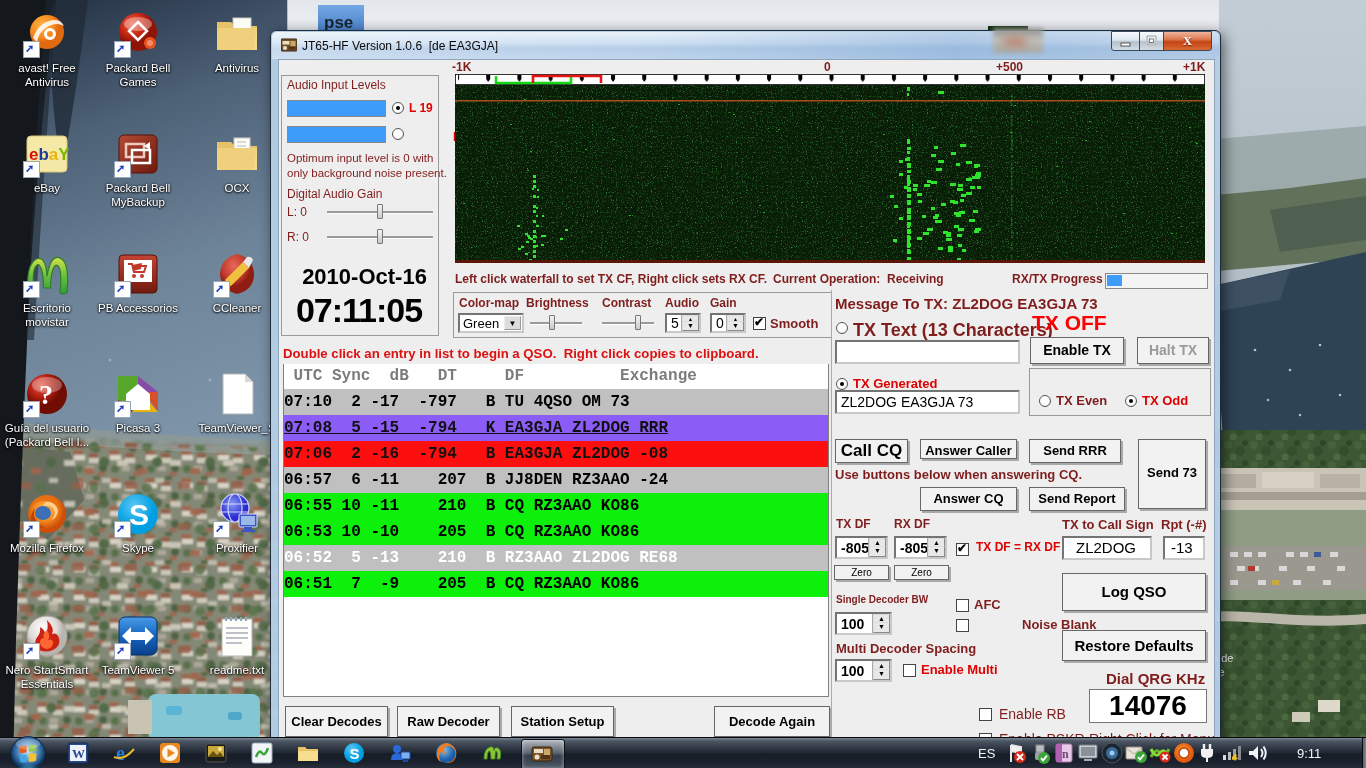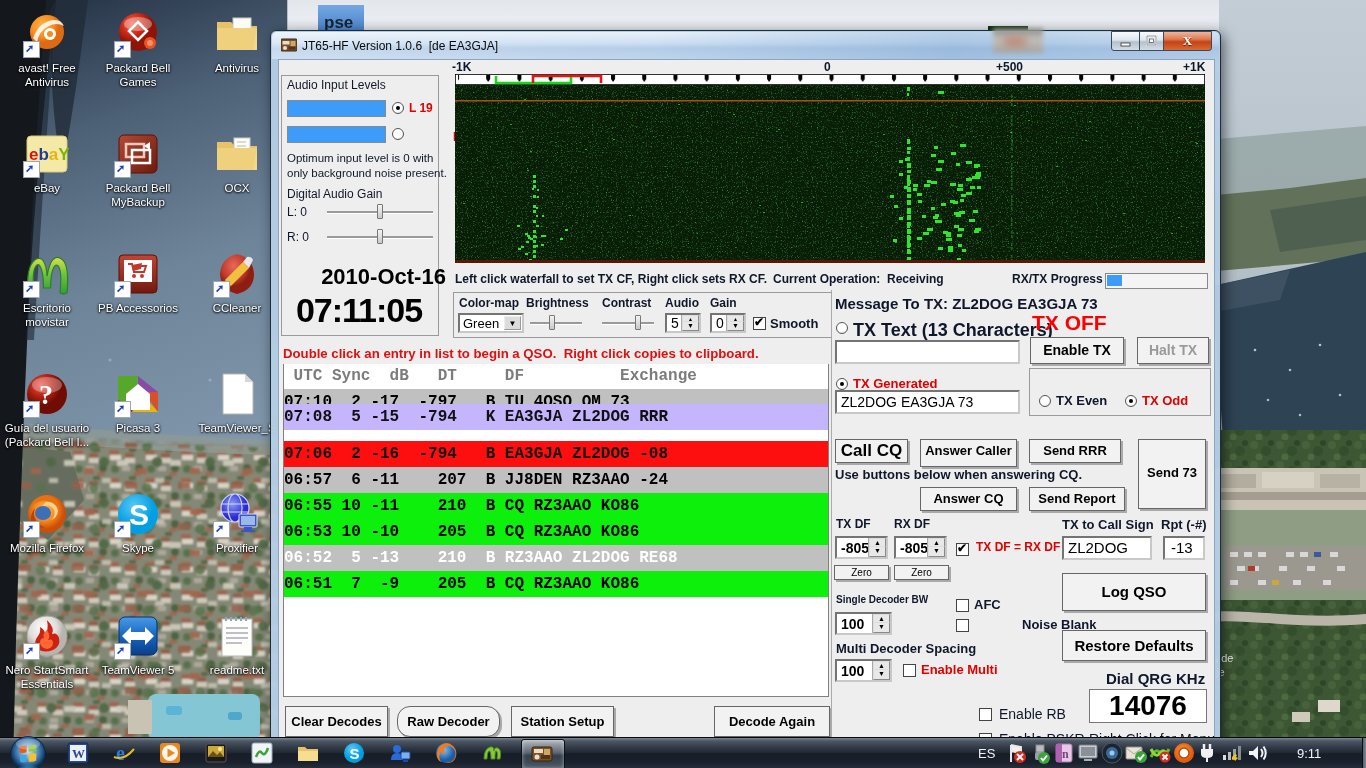--- a/index.html
+++ b/index.html
@@ -14,21 +14,21 @@
 .sc:after{content:"➚";position:absolute;left:1px;top:0px;font-size:11px;color:#1b3fbf;font-weight:bold;}
 
 #win{left:270px;top:30px;width:951px;height:738px;background:rgba(180,205,228,0.97);border:1px solid #1d2d3d;border-radius:6px 6px 0 0;box-shadow:3px 4px 14px rgba(0,0,0,0.55);box-sizing:border-box;}
 #tbar{position:absolute;left:1px;top:1px;right:1px;height:27px;border-radius:5px 5px 0 0;background:linear-gradient(180deg,#e8f1fa 0%,#cfe0f2 40%,#b4cde8 60%,#c0d5ec 100%);}
 #client{position:absolute;left:7px;top:28px;width:937px;height:709px;background:#eeeeee;border:1px solid #8ea4bb;box-sizing:border-box;}
 
 .wbtn{position:absolute;top:1px;height:20px;box-sizing:border-box;border:1px solid #3c4a59;background:linear-gradient(180deg,#f8fbfe 0%,#dde6ee 45%,#b4c0cc 55%,#d3dde6 100%);}
 .wbtn span{position:absolute;left:50%;top:50%;transform:translate(-50%,-50%);}
 
 .gb{position:absolute;border:1px solid #9a9a9a;}
-.lab{position:absolute;font-size:12px;color:#0f172a;white-space:nowrap;}
+.lab{position:absolute;font-size:12px;color:#7f1d1d;white-space:nowrap;}
 .bold{font-weight:bold;}
 .red{color:#e00000;}
 .btn{position:absolute;background:#f2f2f2;border:1px solid #666;box-shadow:2px 2px 0 #a9a9a9;color:#000;font-weight:bold;text-align:center;box-sizing:border-box;}
 .inp{position:absolute;background:#fff;border:2px inset #c8c8c8;box-sizing:border-box;font-size:14px;}
 .spin{position:absolute;background:#fff;border:2px inset #c8c8c8;box-sizing:border-box;}
 .spin .v{position:absolute;left:4px;top:50%;transform:translateY(-50%);font-size:14px;font-weight:bold;}
 .spin .ud{position:absolute;right:0;top:0;bottom:0;width:17px;background:#e3e3e3;border-left:1px solid #aaa;}
 .spin .ud i{position:absolute;left:0;right:0;height:50%;font-style:normal;font-size:7px;line-height:8px;text-align:center;color:#000;border:1px outset #ddd;background:#e8e8e8;}
 .spin .ud i.d{bottom:0;top:auto;}
 .radio{position:absolute;width:12px;height:12px;border-radius:50%;background:radial-gradient(circle at 40% 35%,#fff 55%,#cfcfcf);border:1px solid #555;box-sizing:border-box;}
@@ -501,21 +501,21 @@
 <div class="lab" style="left:287px;top:167px;font-size:11.5px;">only background noise present.</div>
 <div class="lab" style="left:287px;top:187px;">Digital Audio Gain</div>
 <div class="lab" style="left:287px;top:205px;">L: 0</div>
 <div class="slider" style="left:327px;top:211px;width:106px;">
       <div class="thumb" style="left:50px;"></div>
     </div>
 <div class="lab" style="left:287px;top:230px;">R: 0</div>
 <div class="slider" style="left:327px;top:236px;width:106px;">
       <div class="thumb" style="left:50px;"></div>
     </div>
-<div class="abs bold" style="left:281px;top:264px;width:167px;text-align:center;font-size:22px;padding-left:19px;">2010-Oct-16</div>
+<div class="abs bold" style="left:281px;top:264px;width:167px;text-align:center;font-size:22px;">2010-Oct-16</div>
 <div class="abs bold" style="left:281px;top:291px;width:156px;text-align:center;font-size:34px;letter-spacing:-1px;">07:11:05</div>
 
 <div class="lab bold" style="left:452px;top:60px;">-1K</div>
 <div class="lab bold" style="left:627px;top:60px;margin-top:28px;">-500</div>
 <div class="lab bold" style="left:824px;top:60px;">0</div>
 <div class="lab bold" style="left:996px;top:60px;">+500</div>
 <div class="lab bold" style="left:1183px;top:60px;">+1K</div>
 
 <svg class="abs" style="left:455px;top:74px;" width="750" height="11">
 <defs>
@@ -790,51 +790,51 @@
       </span>
     </div>
 <div class="cb on" style="left:753px;top:317px;"></div>
 <div class="lab bold" style="left:770px;top:316px;font-size:13px;">Smooth</div>
 
 <div class="lab bold" style="left:283px;top:346px;color:#dd1111;font-size:13.2px;">Double click an entry in list to begin a QSO.&nbsp;&nbsp;Right click copies to clipboard.</div>
 
 <div class="abs" style="left:283px;top:364px;width:546px;height:333px;background:#fff;border:1px solid #808080;box-sizing:border-box;"></div>
 <div class="trow" style="top:364px;height:25px;line-height:25px;color:#7c7c7c;background:#fff;"> UTC Sync  dB   DT     DF          Exchange</div>
 <div class="trow" style="top:389px;background:#c0c0c0;">07:10  2 -17  -797   B TU 4QSO OM 73</div>
-<div class="trow" style="top:404px;background:#c4b5fd;color:#111;">07:08  5 -15  -794   K EA3GJA ZL2DOG RRR</div>
+<div class="trow" style="top:415px;background:#8b5cf6;color:#111;text-decoration:underline;">07:08  5 -15  -794   K EA3GJA ZL2DOG RRR</div>
 <div class="trow" style="top:441px;background:#fd0f0f;color:#111;">07:06  2 -16  -794   B EA3GJA ZL2DOG -08</div>
 <div class="trow" style="top:467px;background:#c0c0c0;">06:57  6 -11    207  B JJ8DEN RZ3AAO -24</div>
 <div class="trow" style="top:493px;background:#0cf00c;">06:55 10 -11    210  B CQ RZ3AAO KO86</div>
 <div class="trow" style="top:519px;background:#0cf00c;">06:53 10 -10    205  B CQ RZ3AAO KO86</div>
 <div class="trow" style="top:545px;background:#c0c0c0;color:#fff;">06:52  5 -13    210  B RZ3AAO ZL2DOG RE68</div>
 <div class="trow" style="top:571px;background:#0cf00c;">06:51  7  -9    205  B CQ RZ3AAO KO86</div>
 
 <div class="btn" style="left:285px;top:706px;width:103px;height:31px;font-size:13px;line-height:29px;">Clear Decodes</div>
-<div class="btn" style="left:397px;top:706px;width:103px;height:31px;font-size:13px;line-height:29px;border-radius:13px;">Raw Decoder</div>
+<div class="btn" style="left:397px;top:706px;width:103px;height:31px;font-size:13px;line-height:29px;">Raw Decoder</div>
 <div class="btn" style="left:511px;top:706px;width:103px;height:31px;font-size:13px;line-height:29px;">Station Setup</div>
 <div class="btn" style="left:714px;top:706px;width:116px;height:31px;font-size:13px;line-height:29px;">Decode Again</div>
 
 <div class="abs" style="left:831px;top:290px;width:1px;height:447px;background:#aaa;"></div>
 <div class="lab bold" style="left:835px;top:295px;font-size:15px;">Message To TX: ZL2DOG EA3GJA 73</div>
 <div class="radio" style="left:836px;top:322px;"></div>
 <div class="lab bold" style="left:853px;top:320px;font-size:18px;text-align:right;">TX Text (13 Characters)</div>
 <div class="lab bold" style="left:1032px;top:311px;font-size:21px;color:#f00;">TX OFF</div>
 <div class="inp" style="left:835px;top:340px;width:185px;height:24px;"></div>
 <div class="btn" style="left:1030px;top:337px;width:94px;height:27px;font-size:14px;line-height:25px;">Enable TX</div>
 <div class="btn" style="left:1137px;top:337px;width:72px;height:27px;font-size:14px;line-height:25px;color:#9a9a9a;">Halt TX</div>
 <div class="radio on" style="left:836px;top:378px;"></div>
 <div class="lab bold red" style="left:853px;top:376px;font-size:13px;">TX Generated</div>
 <div class="inp" style="left:835px;top:390px;width:185px;height:24px;line-height:21px;padding-left:4px;">ZL2DOG EA3GJA 73</div>
 <div class="gb" style="left:1029px;top:368px;width:180px;height:46px;"></div>
 <div class="radio" style="left:1039px;top:395px;"></div>
 <div class="lab bold" style="left:1056px;top:393px;font-size:13px;">TX Even</div>
 <div class="radio on" style="left:1125px;top:395px;"></div>
 <div class="lab bold red" style="left:1142px;top:393px;font-size:13px;">TX Odd</div>
 <div class="btn" style="left:835px;top:439px;width:73px;height:24px;font-size:17px;line-height:22px;">Call CQ</div>
-<div class="btn" style="left:920px;top:439px;width:97px;height:28px;font-size:13px;line-height:22px;">Answer Caller</div>
+<div class="btn" style="left:920px;top:439px;width:97px;height:20px;font-size:13px;line-height:22px;">Answer Caller</div>
 <div class="btn" style="left:1029px;top:439px;width:92px;height:24px;font-size:13px;line-height:22px;">Send RRR</div>
 <div class="btn" style="left:1138px;top:439px;width:68px;height:70px;font-size:13px;line-height:66px;">Send 73</div>
 <div class="lab bold" style="left:835px;top:467px;font-size:13px;">Use buttons below when answering CQ.</div>
 <div class="btn" style="left:920px;top:487px;width:97px;height:24px;font-size:13px;line-height:22px;">Answer CQ</div>
 <div class="btn" style="left:1029px;top:487px;width:96px;height:24px;font-size:13px;line-height:22px;">Send Report</div>
 <div class="lab bold" style="left:836px;top:517px;">TX DF</div>
 <div class="lab bold" style="left:894px;top:517px;">RX DF</div>
 <div class="lab bold" style="left:1062px;top:517px;font-size:13px;">TX to Call Sign</div>
 <div class="lab bold" style="left:1161px;top:517px;font-size:13px;">Rpt (-#)</div>
 <div class="spin" style="left:835px;top:536px;width:53px;height:23px;">
@@ -846,21 +846,21 @@
     </div>
 <div class="spin" style="left:894px;top:536px;width:53px;height:23px;">
       <span class="v">-805</span>
       <span class="ud">
         <i>▲</i>
         <i class="d">▼</i>
       </span>
     </div>
 <div class="cb on" style="left:956px;top:543px;"></div>
 <div class="lab bold red" style="left:976px;top:540px;">TX DF = RX DF</div>
-<div class="inp" style="left:1062px;top:536px;width:90px;height:24px;line-height:20px;padding-left:4px;font-size:15px;">ZL2DOG</div>
+<div class="inp" style="left:1062px;top:536px;width:90px;height:24px;line-height:20px;padding-left:12px;font-size:15px;">ZL2DOG</div>
 <div class="inp" style="left:1163px;top:536px;width:42px;height:24px;line-height:20px;padding-left:6px;font-size:15px;">-13</div>
 <div class="btn" style="left:834px;top:565px;width:55px;height:15px;font-size:10px;line-height:13px;font-weight:normal;">Zero</div>
 <div class="btn" style="left:894px;top:565px;width:55px;height:15px;font-size:10px;line-height:13px;font-weight:normal;">Zero</div>
 <div class="lab bold" style="left:836px;top:594px;font-size:10px;">Single Decoder BW</div>
 <div class="spin" style="left:835px;top:612px;width:57px;height:23px;">
       <span class="v">100</span>
       <span class="ud">
         <i>▲</i>
         <i class="d">▼</i>
       </span>

